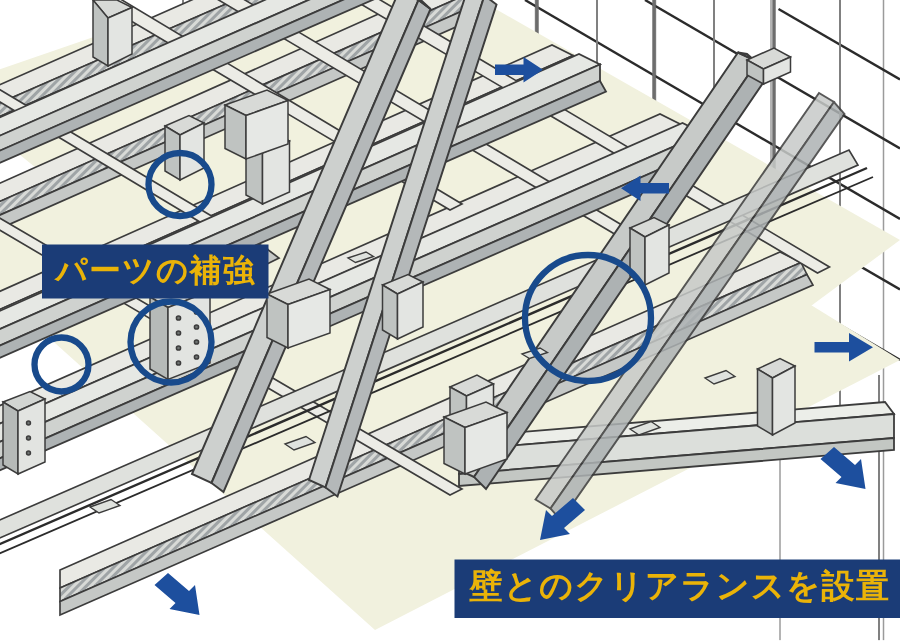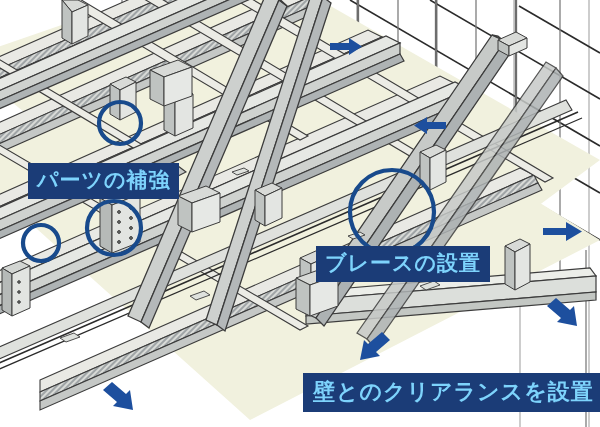--- a/index.html
+++ b/index.html
@@ -19,21 +19,21 @@
   }
   #scene {
     position: absolute;
     left: 0; top: 0;
     width: 600px;
     height: 427px;
   }
   .callout-label {
     position: absolute;
     background: #1b3c77;
-    color: #7dd3fc;
+    color: #eab308;
     font-family: "DejaVu Sans", "Liberation Sans", sans-serif;
     font-weight: bold;
     letter-spacing: 1px;
     white-space: nowrap;
     line-height: 1;
     box-sizing: border-box;
   }
   #label-parts {
     left: 28px;
     top: 163px;
@@ -358,17 +358,16 @@
         <g>
           <path d="M112,382 L126,394 L130,390 L133,410 L113,406 L117,402 L103,390 Z"></path>
         </g>
       </g>
 
     </g>
   </svg>
 
   <div class="callout-label" id="label-parts">パーツの補強</div>
 
-  <div class="callout-label" id="label-brace">ブレースの設置</div>
 
   <div class="callout-label" id="label-clearance">壁とのクリアランスを設置</div>
 
 </div>
 
 </body></html>

